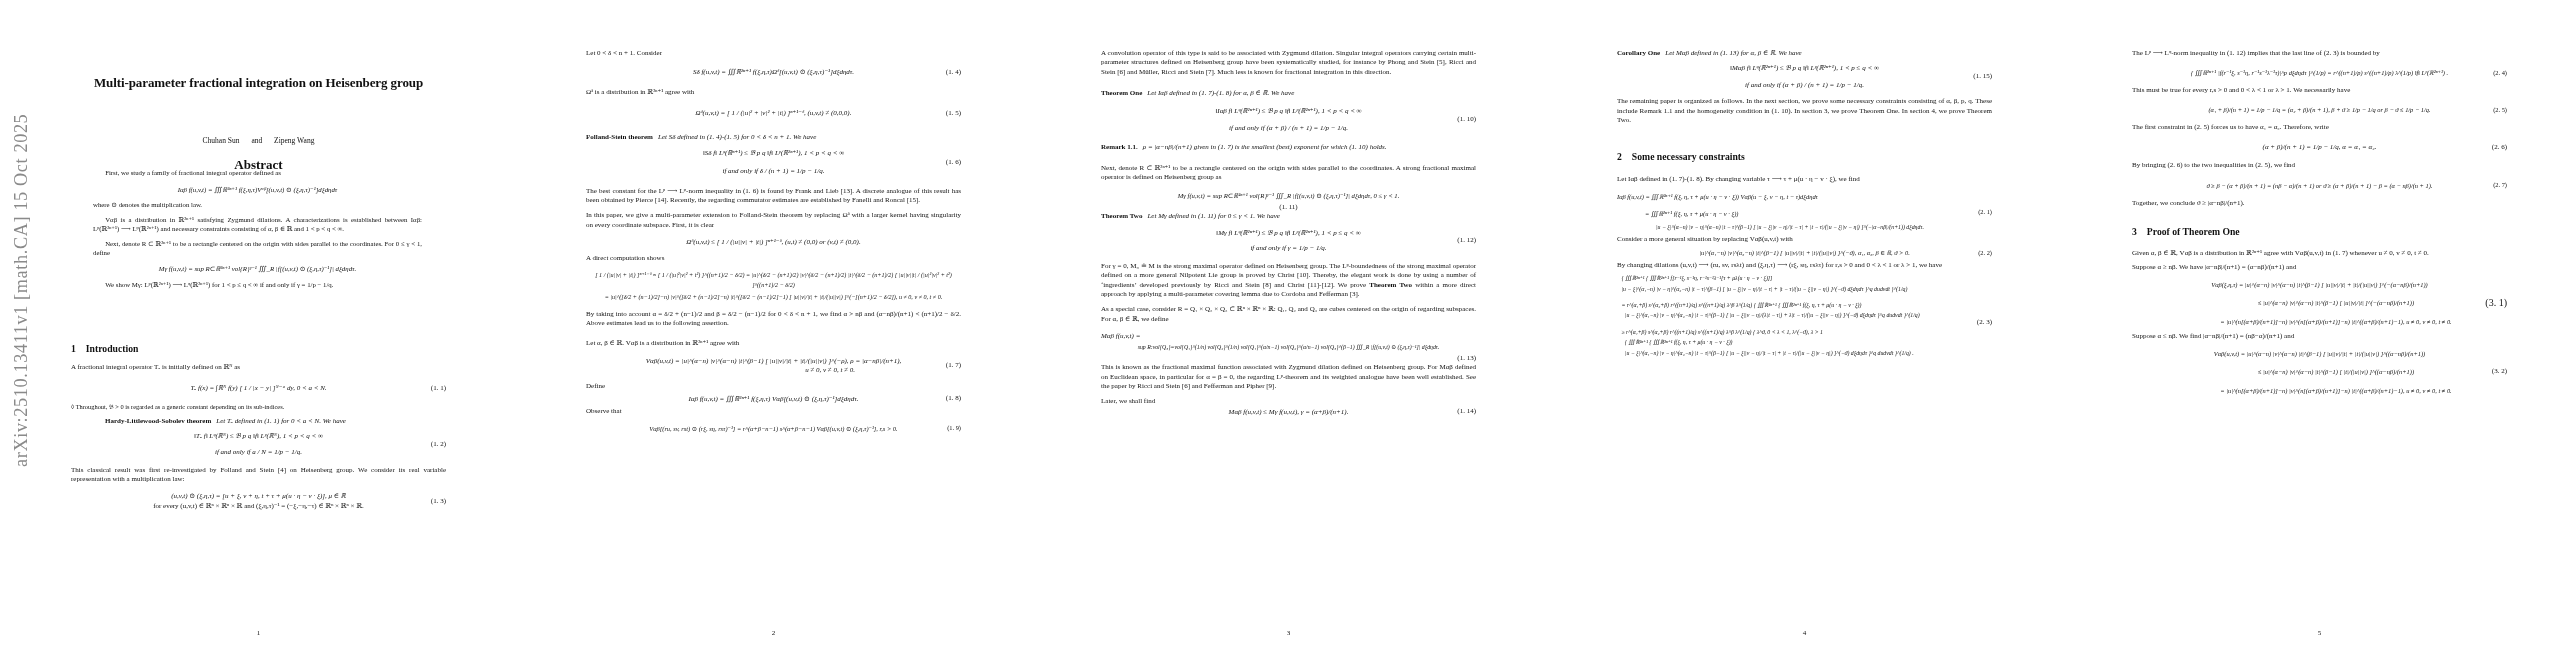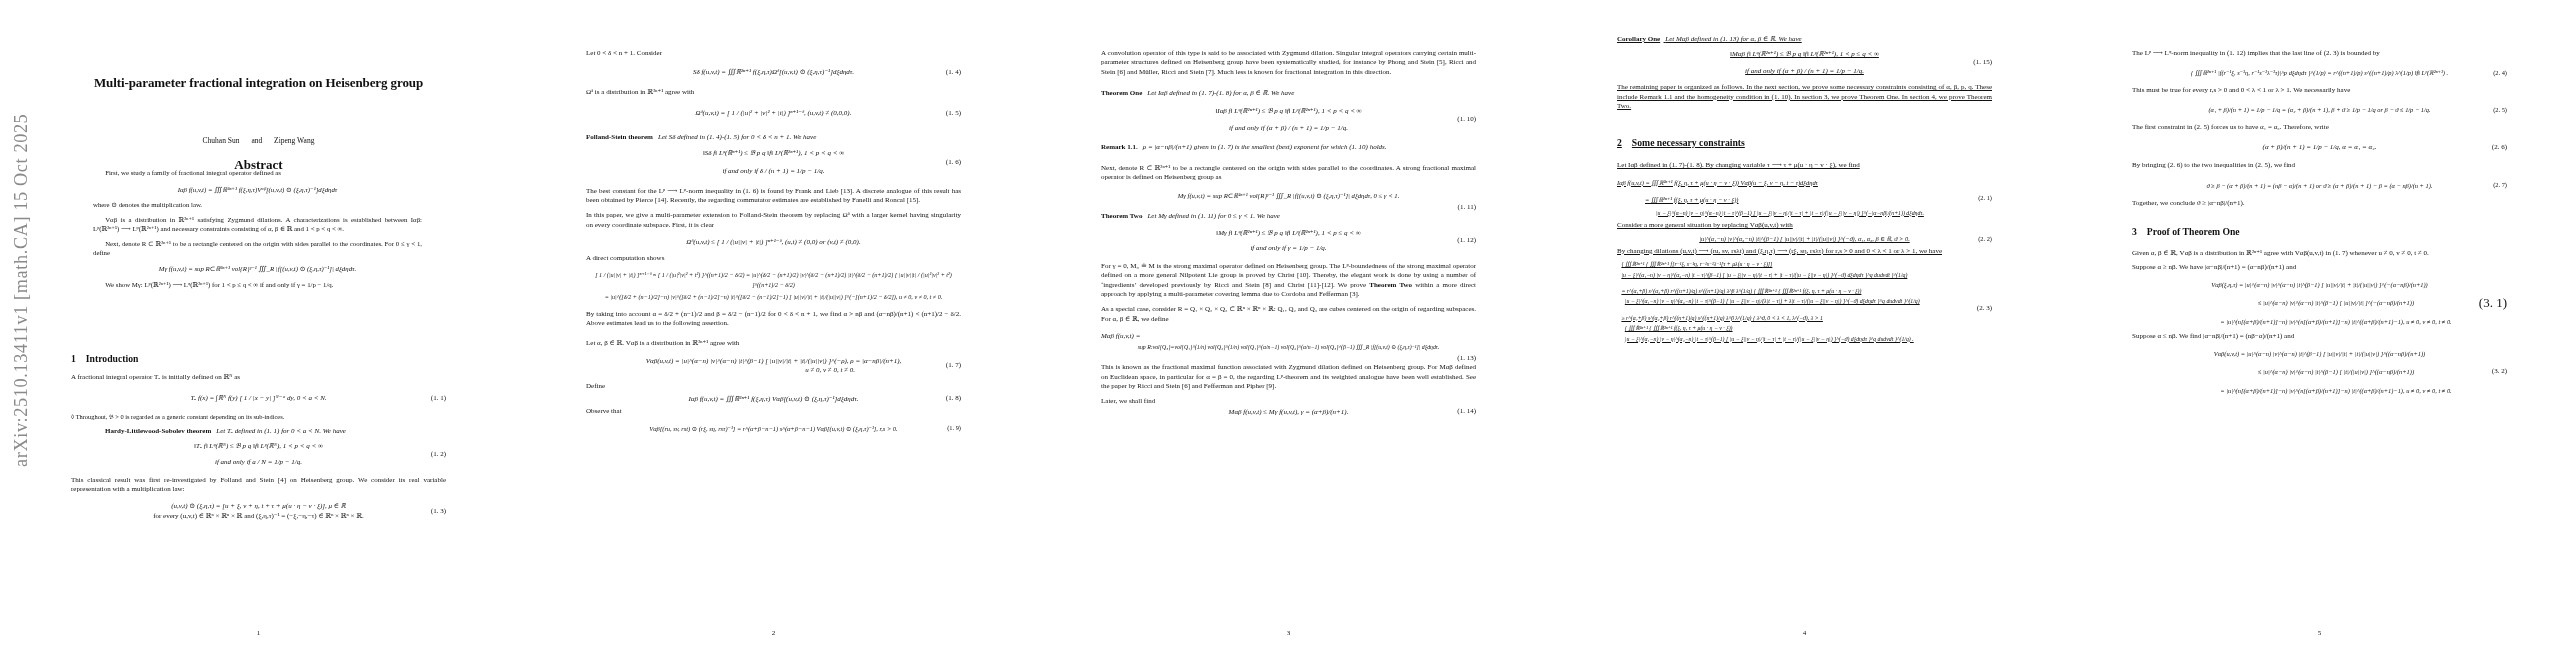--- a/index.html
+++ b/index.html
@@ -43,21 +43,21 @@
   <div class="abs" style="top:168px;">
     <p class="p ind">First, we study a family of fractional integral operator defined as</p>
     <p class="eq" style="margin:7.8px 0 6.7px 0;">Iαβ f(u,v,t) = ∭ℝ²ⁿ⁺¹ f(ξ,η,τ)Vᵃᵝ[(u,v,t) ⊙ (ξ,η,τ)⁻¹]dξdηdτ</p>
     <p class="p">where ⊙ denotes the multiplication law.</p>
     <p class="p ind" style="margin-top:5.6px;">Vαβ is a distribution in ℝ²ⁿ⁺¹ satisfying Zygmund dilations. A characterizations is established between Iαβ: Lᵖ(ℝ²ⁿ⁺¹) ⟶ Lᵠ(ℝ²ⁿ⁺¹) and necessary constraints consisting of α, β ∈ ℝ and 1 &lt; p &lt; q &lt; ∞.</p>
     <p class="p ind" style="margin-top:5.6px;">Next, denote R ⊂ ℝ²ⁿ⁺¹ to be a rectangle centered on the origin with sides parallel to the coordinates. For 0 ≤ γ &lt; 1, define</p>
     <p class="eq" style="margin:7.8px 0 6.7px 0;">Mγ f(u,v,t) = sup R⊂ℝ²ⁿ⁺¹ vol{R}ᵞ⁻¹ ∭_R |f[(u,v,t) ⊙ (ξ,η,τ)⁻¹]| dξdηdτ.</p>
     <p class="p ind">We show Mγ: Lᵖ(ℝ²ⁿ⁺¹) ⟶ Lᵠ(ℝ²ⁿ⁺¹) for 1 &lt; p ≤ q &lt; ∞ if and only if γ = 1/p − 1/q.</p>
   </div>
 
-  <div class="col" style="top:354px;">
+  <div class="col" style="top:344px;">
     <p class="sec">
       <span class="num">1</span><span>Introduction</span>
     </p>
     <p class="p" style="margin-top:10px;">A fractional integral operator Tₐ is initially defined on ℝᴺ as</p>
     <p class="eq" style="margin:11px 0 9px 0;">
       <span>Tₐ f(x) = ∫ℝᴺ f(y) [ 1 / |x − y| ]ᴺ⁻ᵃ dy,      0 &lt; a &lt; N.</span>
       <span class="eqno">(1. 1)</span>
     </p>
     <p class="p" style="margin-top:5.6px;font-size:6.4px;">◊ Throughout, 𝔅 &gt; 0 is regarded as a generic constant depending on its sub-indices.</p>
     <p class="p" style="margin-top:5.6px;margin-left:34px;">
@@ -138,21 +138,21 @@
       <p class="eq">‖Iαβ f‖ Lᵠ(ℝ²ⁿ⁺¹) ≤ 𝔅 p q ‖f‖ Lᵖ(ℝ²ⁿ⁺¹),      1 &lt; p &lt; q &lt; ∞</p>
       <p class="eq" style="margin-top:7.8px;">if and only if      (α + β) / (n + 1) = 1/p − 1/q.</p>
       <span class="eqno">(1. 10)</span>
     </div>
     <p class="p">
       <span class="thm-h">Remark 1.1.</span>
       <span class="thm-b">ρ = |α−nβ|/(n+1) given in (1. 7) is the smallest (best) exponent for which (1. 10) holds.</span>
     </p>
     <p class="p" style="margin-top:11px;">Next, denote R ⊂ ℝ²ⁿ⁺¹ to be a rectangle centered on the origin with sides parallel to the coordinates. A strong fractional maximal operator is defined on Heisenberg group as</p>
     <p class="eq" style="margin:9px 0 2.2px 0;font-size:6.7px;">Mγ f(u,v,t) = sup R⊂ℝ²ⁿ⁺¹ vol{R}ᵞ⁻¹ ∭_R |f[(u,v,t) ⊙ (ξ,η,τ)⁻¹]| dξdηdτ,      0 ≤ γ &lt; 1.</p>
-    <p class="eq" style="text-align:right;font-style:normal;font-family:Liberation Serif, serif;">(1. 11)</p>
+    <p class="eq" style="font-style:normal;font-family:Liberation Serif, serif;">(1. 11)</p>
     <p class="p">
       <span class="thm-h">Theorem Two</span>
       <span class="thm-b">Let Mγ defined in (1. 11) for 0 ≤ γ &lt; 1. We have</span>
     </p>
     <div style="position:relative;margin:6.7px 0 9px 0;">
       <p class="eq">‖Mγ f‖ Lᵠ(ℝ²ⁿ⁺¹) ≤ 𝔅 p q ‖f‖ Lᵖ(ℝ²ⁿ⁺¹),      1 &lt; p ≤ q &lt; ∞</p>
       <p class="eq" style="margin-top:5.6px;">if and only if      γ = 1/p − 1/q.</p>
       <span class="eqno">(1. 12)</span>
     </div>
     <p class="p">
@@ -168,21 +168,21 @@
     <p class="p" style="margin-top:5.6px;">Later, we shall find</p>
     <p class="eq" style="margin:1.1px 0 0 0;">
       <span>Mαβ f(u,v,t) ≤ Mγ f(u,v,t),      γ = (α+β)/(n+1).</span>
       <span class="eqno">(1. 14)</span>
     </p>
   </div>
   <div class="pnum">3</div>
 </div>
 
 <div class="page" style="left:1546px;">
-  <div class="col" style="top:35px;text-decoration:underline;">
+  <div class="col" style="top:49px;">
     <p class="p">
       <span class="thm-h">Corollary One</span>
       <span class="thm-b">Let Mαβ defined in (1. 13) for α, β ∈ ℝ. We have</span>
     </p>
     <div style="position:relative;margin:5.6px 0 6.7px 0;">
       <p class="eq">‖Mαβ f‖ Lᵠ(ℝ²ⁿ⁺¹) ≤ 𝔅 p q ‖f‖ Lᵖ(ℝ²ⁿ⁺¹),      1 &lt; p ≤ q &lt; ∞</p>
       <p class="eq" style="margin-top:7.8px;">if and only if      (α + β) / (n + 1) = 1/p − 1/q.</p>
       <span class="eqno">(1. 15)</span>
     </div>
     <p class="p">The remaining paper is organized as follows. In the next section, we prove some necessary constraints consisting of α, β, p, q. These include Remark 1.1 and the homogeneity condition in (1. 10). In section 3, we prove Theorem One. In section 4, we prove Theorem Two.</p>
@@ -241,21 +241,21 @@
     <p class="p">Together, we conclude ϑ ≥ |α−nβ|/(n+1).</p>
     <p class="sec" style="margin-top:19px;">
       <span class="num">3</span><span>Proof of Theorem One</span>
     </p>
     <p class="p" style="margin-top:12.2px;">Given α, β ∈ ℝ, Vαβ is a distribution in ℝ²ⁿ⁺¹ agree with Vαβ(u,v,t) in (1. 7) whenever u ≠ 0, v ≠ 0, t ≠ 0.</p>
     <p class="p" style="margin-top:4.4px;">Suppose α ≥ nβ. We have |α−nβ|/(n+1) = (α−nβ)/(n+1) and</p>
     <div style="position:relative;margin:7.8px 0 5.6px 0;font-size:6.4px;">
       <p class="eq">Vαβ(ξ,η,τ) = |u|^(α−n) |v|^(α−n) |t|^(β−1) [ |u||v|/|t| + |t|/(|u||v|) ]^(−(α−nβ)/(n+1))</p>
       <p class="eq" style="margin-top:9px;padding-left:33px;">≤ |u|^(α−n) |v|^(α−n) |t|^(β−1) [ |u||v|/|t| ]^(−(α−nβ)/(n+1))</p>
       <p class="eq" style="margin-top:9px;padding-left:33px;">= |u|^(n[(α+β)/(n+1)]−n) |v|^(n[(α+β)/(n+1)]−n) |t|^((α+β)/(n+1)−1),      u ≠ 0, v ≠ 0, t ≠ 0.</p>
-      <span class="eqno" style="font-size:13px;text-align:center;">(3. 1)</span>
+      <span class="eqno" style="font-size:10px;text-align:center;">(3. 1)</span>
     </div>
     <p class="p">Suppose α ≤ nβ. We find |α−nβ|/(n+1) = (nβ−α)/(n+1) and</p>
     <div style="position:relative;margin:7.8px 0 0 0;font-size:6.4px;">
       <p class="eq">Vαβ(u,v,t) = |u|^(α−n) |v|^(α−n) |t|^(β−1) [ |u||v|/|t| + |t|/(|u||v|) ]^((α−nβ)/(n+1))</p>
       <p class="eq" style="margin-top:9px;padding-left:33px;">≤ |u|^(α−n) |v|^(α−n) |t|^(β−1) [ |t|/(|u||v|) ]^((α−nβ)/(n+1))</p>
       <p class="eq" style="margin-top:9px;padding-left:33px;">= |u|^(n[(α+β)/(n+1)]−n) |v|^(n[(α+β)/(n+1)]−n) |t|^((α+β)/(n+1)−1),      u ≠ 0, v ≠ 0, t ≠ 0.</p>
       <span class="eqno" style="font-size:7px;">(3. 2)</span>
     </div>
   </div>
   <div class="pnum">5</div>

